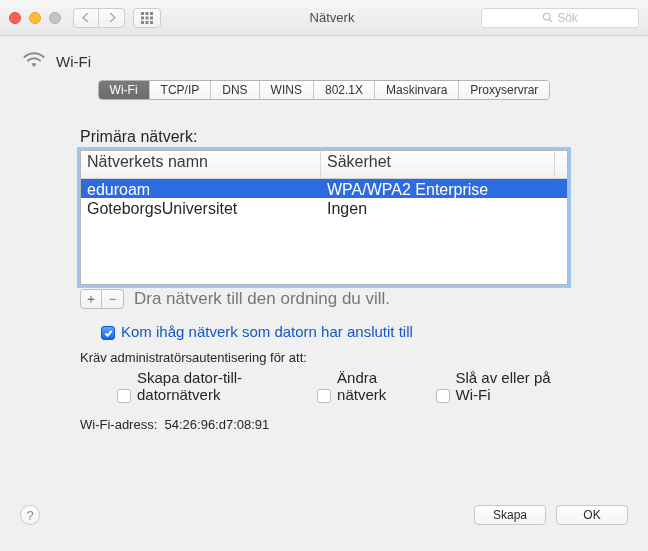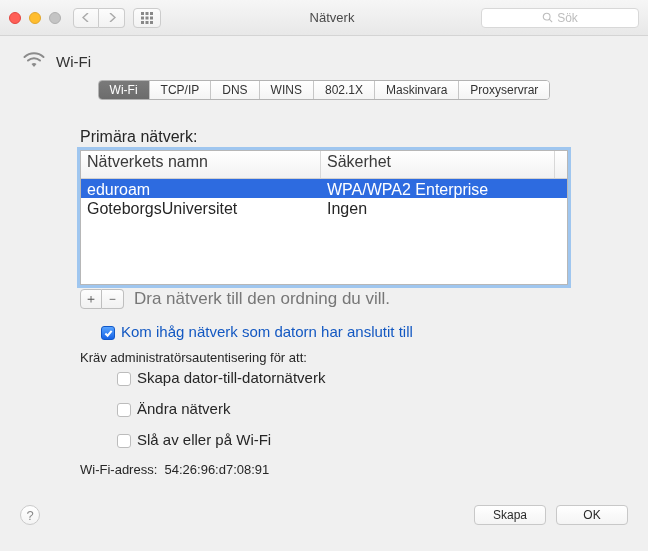--- a/index.html
+++ b/index.html
@@ -124,21 +124,21 @@
       align-items:center; justify-content:center;
       background:linear-gradient(to bottom,#59a4ff,#1763e6);
       border:0.5px solid #1158c8; flex-shrink:0;
     }
     .aqua-check svg { width:9px; height:9px; stroke:#fff; stroke-width:2.2; fill:none; }
     .aqua-check.empty { background:#fff; border:1px solid #bcbcbc; }
 
     .blue-text { color:#1358c2; }
 
     .sub-label { margin-top:10px; font-size:13px; }
-    .sub-checks { margin:4px 0 0 16px; display:flex; flex-direction:column; gap:14px; font-size:13px; }
+    .sub-checks { margin:4px 0 0 16px; display:flex; flex-direction:row; gap:0; font-size:13px; }
     .sub-checks .check-row { margin-top:0; }
 
     .addr-row { margin-top:14px; font-size:13px; }
 
     
     .footer {
       position:absolute; bottom:0; left:0; right:0; height:56px;
       display:flex; align-items:center; padding:0 20px 16px 20px;
       background:#f0f0f0;
     }

